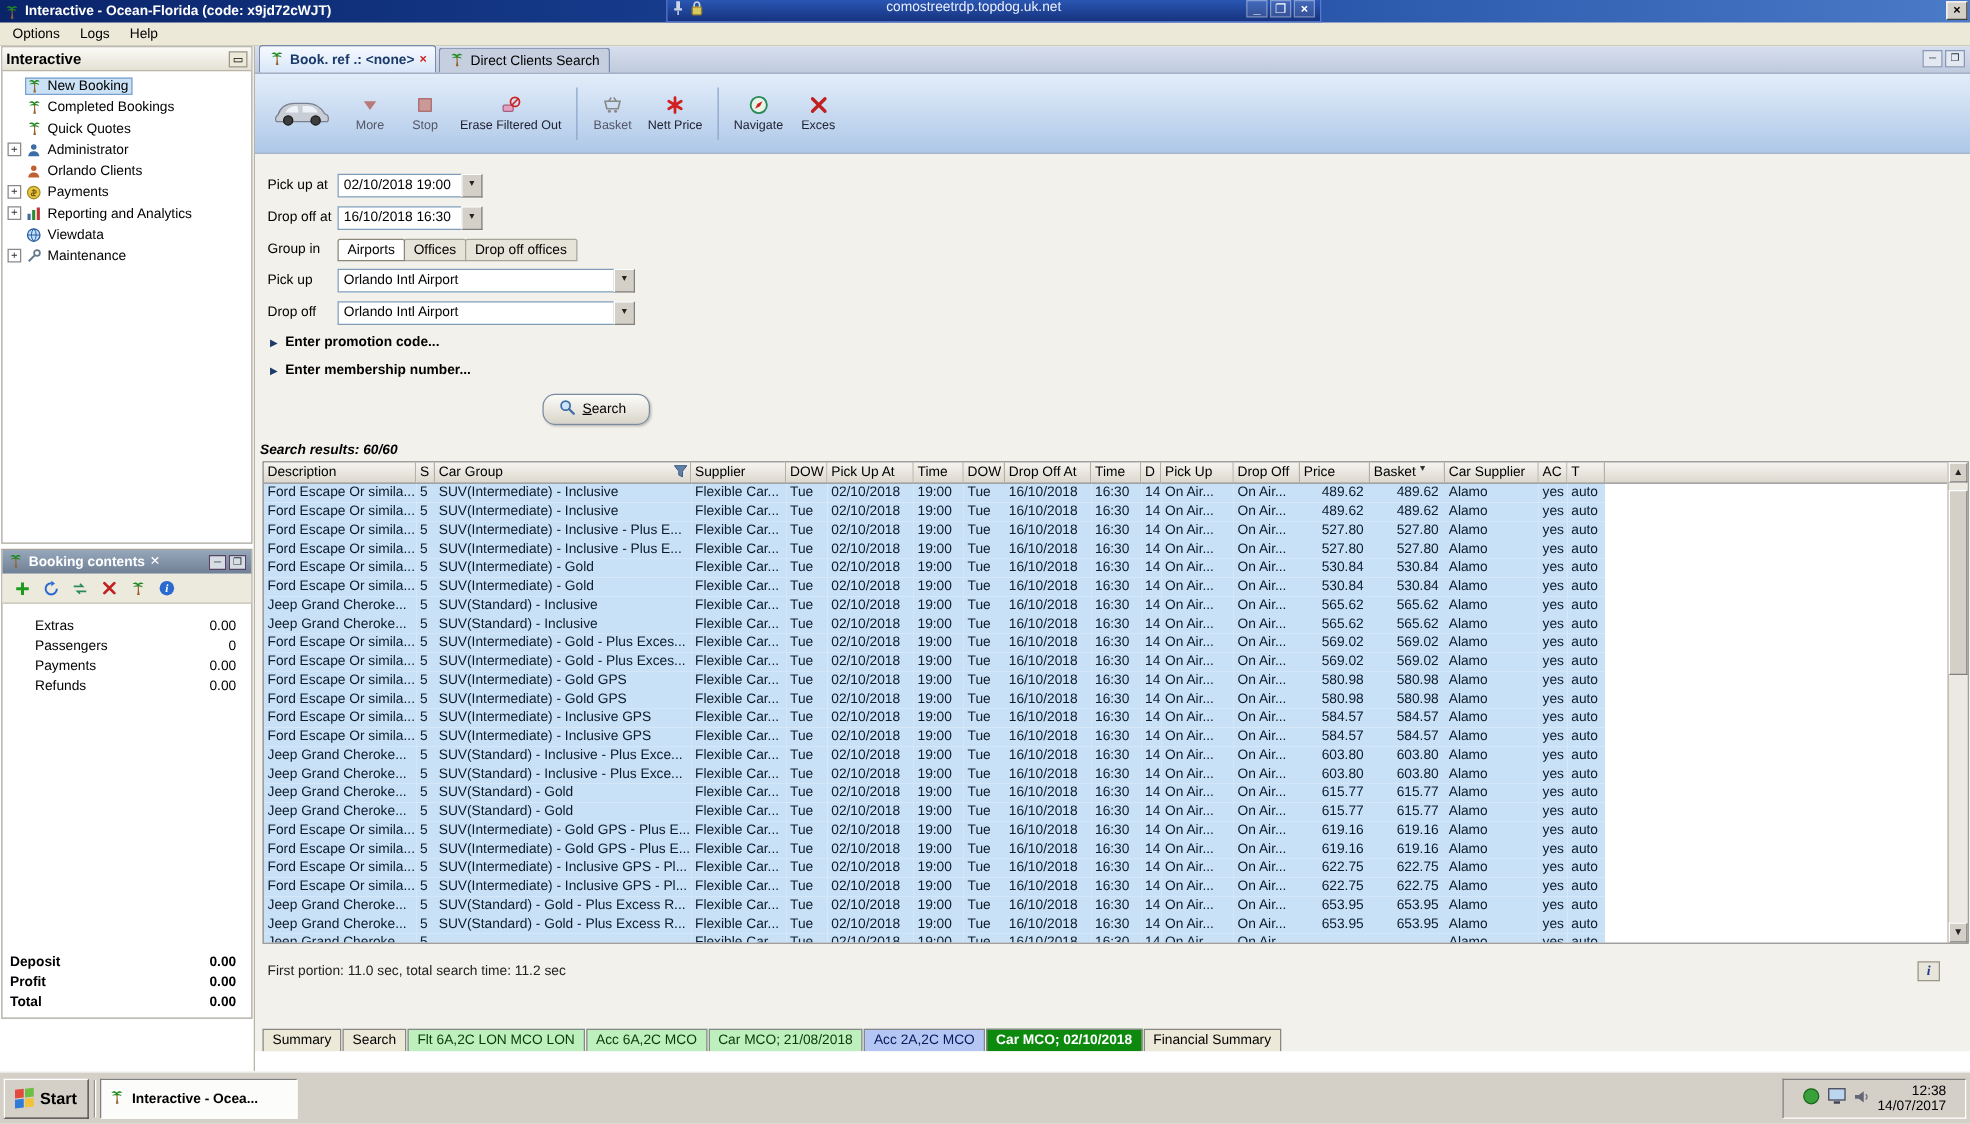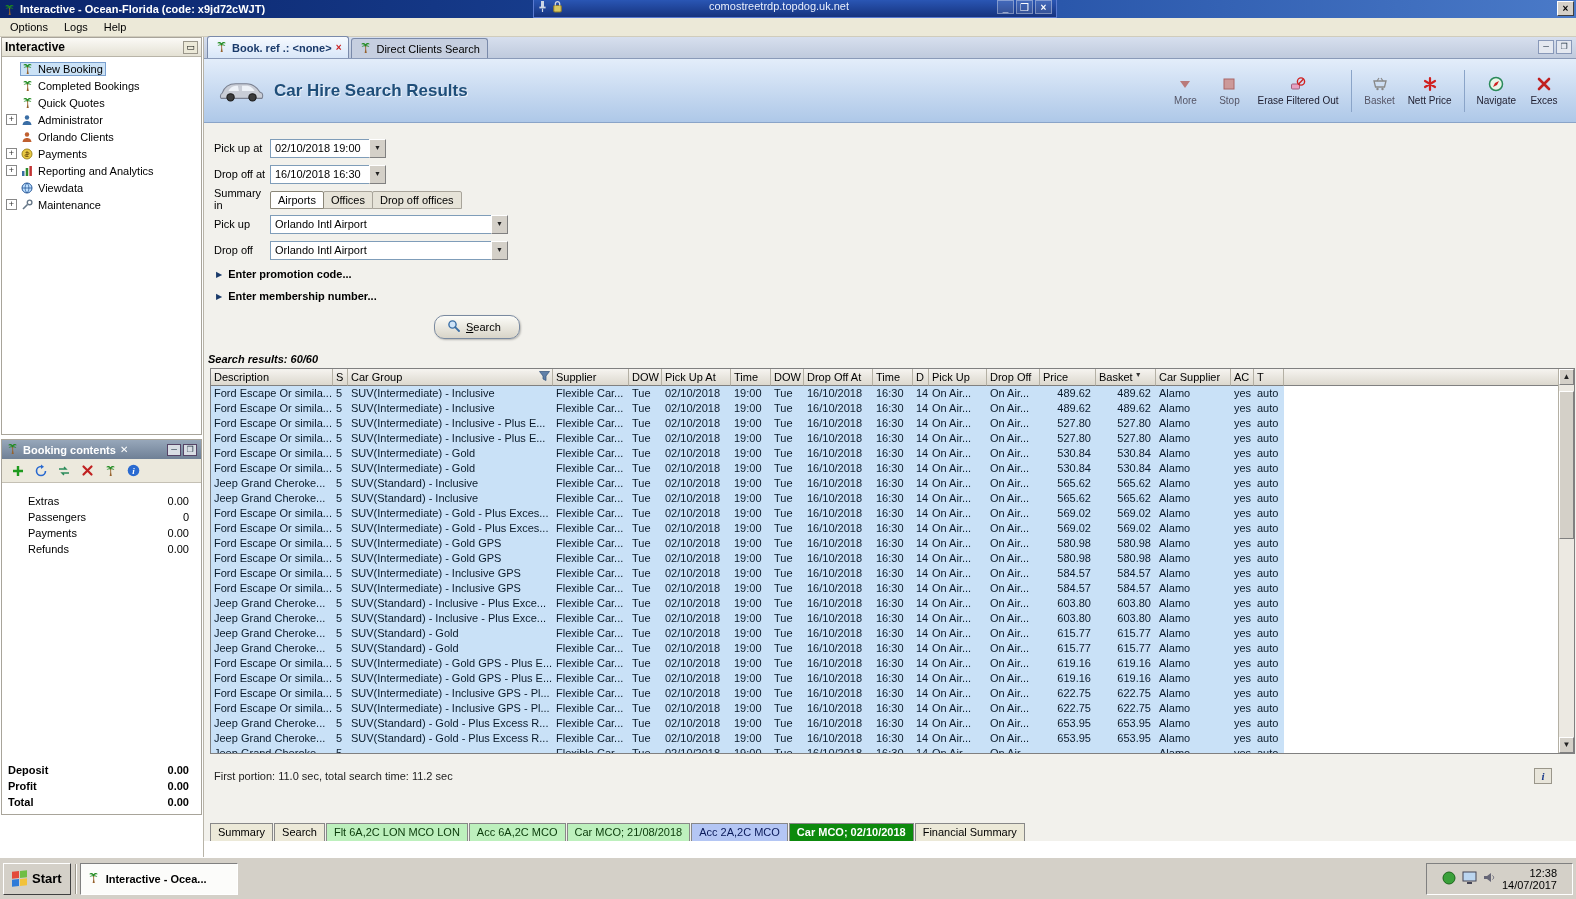--- a/index.html
+++ b/index.html
@@ -398,21 +398,20 @@
 
     <div class="page-header">
       <span class="car-icon">
         <svg width="46" height="28" viewBox="0 0 44 26">
             <path d="M4 16C6 10 10 7 17 7h10c6 0 10 3 13 8l2 1c1 1 1 4 0 5H3c-1-1-1-4 1-5Z" fill="#c9cdd6" stroke="#7a8090"></path>
             <path d="M10 14c2-4 5-5 9-5l1 5Zm13 0V9h4c4 0 6 2 8 5Z" fill="#eef2f8"></path>
             <circle cx="12" cy="20" r="3.5" fill="#3c3c3c" stroke="#1a1a1a"></circle>
             <circle cx="33" cy="20" r="3.5" fill="#3c3c3c" stroke="#1a1a1a"></circle>
           </svg>
       </span>
-      <span class="page-title">Car Hire Search Results</span>
       <div class="toolbar" id="toolbar">
           <div class="tb-btn muted">
             <span class="tb-icon">
               <svg width="16" height="16" viewBox="0 0 16 16">
                 <path d="M3 5h10L8 12Z" fill="#b97a7a"></path>
               </svg>
             </span>
             <span class="tb-label">More</span>
           </div>
           <div class="tb-btn muted">
@@ -488,21 +487,21 @@
         </span>
       </div>
       <div class="frow">
         <span class="flabel">Drop off at</span>
         <span class="combo date-combo">
           <span class="cval">16/10/2018 16:30</span>
           <span class="cbtn">▼</span>
         </span>
       </div>
       <div class="frow" style="height:20px;">
-        <span class="flabel">Summary in</span>
+        <span class="flabel">Group in</span>
         <span class="searchin-tabs" id="searchin">
             <span class="stab active">Airports</span>
             <span class="stab">Offices</span>
             <span class="stab">Drop off offices</span>
           </span>
       </div>
       <div class="frow">
         <span class="flabel">Pick up</span>
         <span class="combo loc-combo">
           <span class="cval">Orlando Intl Airport</span>

